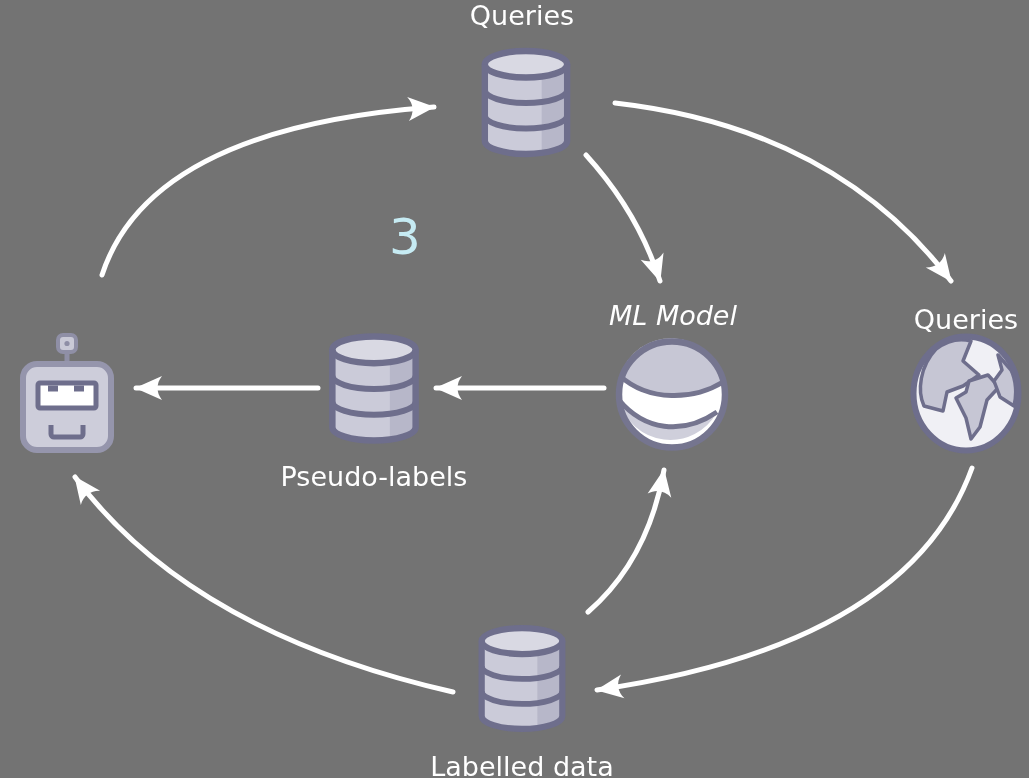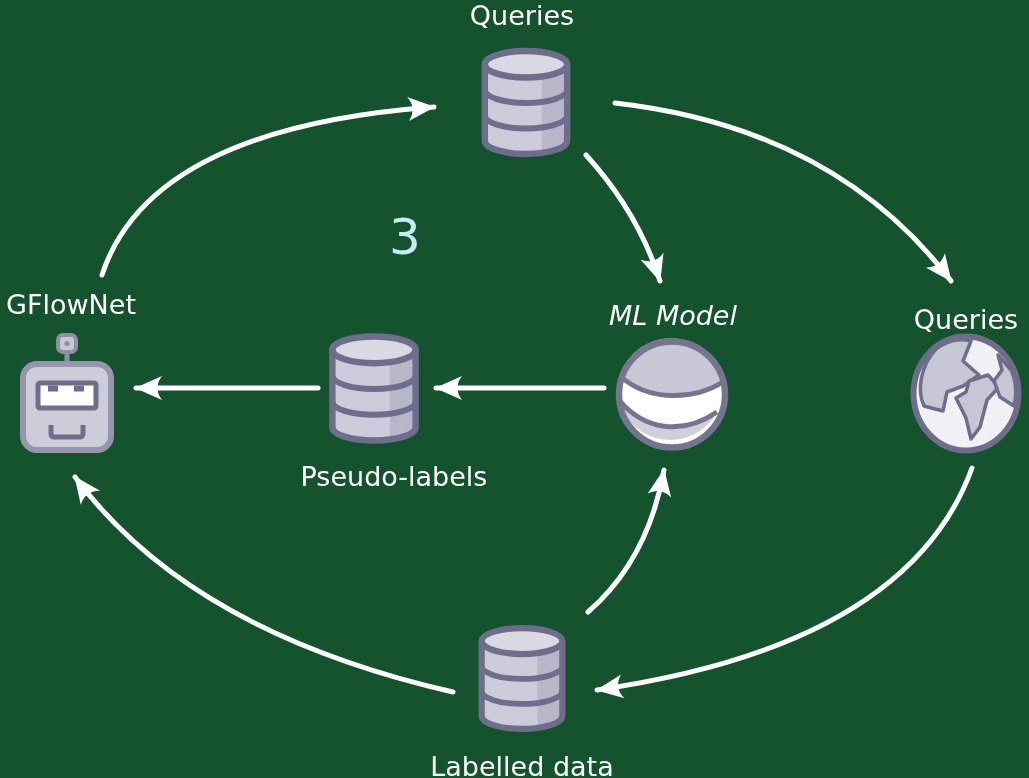--- a/index.html
+++ b/index.html
@@ -1,19 +1,19 @@
 <!DOCTYPE html>
 <html><head>
 <meta charset="utf-8">
 <style>
   html,body{margin:0;padding:0;background:#000;}
   #canvas{
     position:relative;
     width:1029px;height:778px;
-    background:#14532d;
+    background:#737373;
     font-family:"DejaVu Sans","Liberation Sans",sans-serif;
     overflow:hidden;
   }
   .label{
     position:absolute;
     color:#ffffff;
     font-size:27px;
     line-height:1.15;
     white-space:nowrap;
     transform:translateX(-50%);
@@ -56,21 +56,20 @@
     <svg viewBox="0 0 100 114">
       <path d="M8 18 a42 13.5 0 0 1 84 0 v78 a42 13.5 0 0 1 -84 0 Z" fill="#cbcbd9"></path>
       <path d="M66 7 C82 10 92 13 92 18 L92 96 C92 101 82 104 66 107 Z" fill="#b7b7c9"></path>
       <ellipse cx="50" cy="18" rx="42" ry="13.5" fill="#d9d9e3" stroke="#6e6e8c" stroke-width="6.5"></ellipse>
       <path d="M8 44 a42 13.5 0 0 0 84 0" fill="none" stroke="#6e6e8c" stroke-width="6"></path>
       <path d="M8 70 a42 13.5 0 0 0 84 0" fill="none" stroke="#6e6e8c" stroke-width="6"></path>
       <path d="M8 18 v78 a42 13.5 0 0 0 84 0 v-78" fill="none" stroke="#6e6e8c" stroke-width="6.5"></path>
     </svg>
   </div>
 
-  <div class="label" style="left:71px;top:289px;">GFlowNet</div>
   <div class="icon" style="left:18px;top:333px;width:98px;height:120px;">
     <svg viewBox="0 0 98 120">
       <rect x="46.5" y="14" width="5" height="20" fill="#8f8fa6"></rect>
       <rect x="40" y="2" width="18" height="17" rx="5" fill="#c9c9d6" stroke="#8f8fa6" stroke-width="4"></rect>
       <circle cx="49" cy="10.5" r="2.6" fill="#8f8fa6"></circle>
       <rect x="5" y="31" width="88" height="86" rx="14" fill="#cdcdda" stroke="#9595ac" stroke-width="6"></rect>
       <rect x="20" y="50" width="58" height="25" rx="2" fill="#ffffff" stroke="#6e6e8c" stroke-width="5"></rect>
       <path d="M30 52.5 h10 v6 h-10 Z" fill="#6e6e8c"></path>
       <path d="M56 52.5 h10 v6 h-10 Z" fill="#6e6e8c"></path>
       <path d="M33 92 v9 a3 3 0 0 0 3 3 h26 a3 3 0 0 0 3 -3 v-9" fill="none" stroke="#6e6e8c" stroke-width="5"></path>
@@ -103,21 +102,21 @@
   <div class="icon" style="left:324px;top:332px;width:100px;height:113px;">
     <svg viewBox="0 0 100 114">
       <path d="M8 18 a42 13.5 0 0 1 84 0 v78 a42 13.5 0 0 1 -84 0 Z" fill="#cbcbd9"></path>
       <path d="M66 7 C82 10 92 13 92 18 L92 96 C92 101 82 104 66 107 Z" fill="#b7b7c9"></path>
       <ellipse cx="50" cy="18" rx="42" ry="13.5" fill="#d9d9e3" stroke="#6e6e8c" stroke-width="6.5"></ellipse>
       <path d="M8 44 a42 13.5 0 0 0 84 0" fill="none" stroke="#6e6e8c" stroke-width="6"></path>
       <path d="M8 70 a42 13.5 0 0 0 84 0" fill="none" stroke="#6e6e8c" stroke-width="6"></path>
       <path d="M8 18 v78 a42 13.5 0 0 0 84 0 v-78" fill="none" stroke="#6e6e8c" stroke-width="6.5"></path>
     </svg>
   </div>
-  <div class="label" style="left:374px;top:461px;margin-left:20px;">Pseudo-labels</div>
+  <div class="label" style="left:374px;top:461px;">Pseudo-labels</div>
 
   <div class="icon" style="left:474px;top:622px;width:96px;height:113px;">
     <svg viewBox="0 0 100 114">
       <path d="M8 18 a42 13.5 0 0 1 84 0 v78 a42 13.5 0 0 1 -84 0 Z" fill="#cbcbd9"></path>
       <path d="M66 7 C82 10 92 13 92 18 L92 96 C92 101 82 104 66 107 Z" fill="#b7b7c9"></path>
       <ellipse cx="50" cy="18" rx="42" ry="13.5" fill="#d9d9e3" stroke="#6e6e8c" stroke-width="6.5"></ellipse>
       <path d="M8 44 a42 13.5 0 0 0 84 0" fill="none" stroke="#6e6e8c" stroke-width="6"></path>
       <path d="M8 70 a42 13.5 0 0 0 84 0" fill="none" stroke="#6e6e8c" stroke-width="6"></path>
       <path d="M8 18 v78 a42 13.5 0 0 0 84 0 v-78" fill="none" stroke="#6e6e8c" stroke-width="6.5"></path>
     </svg>

